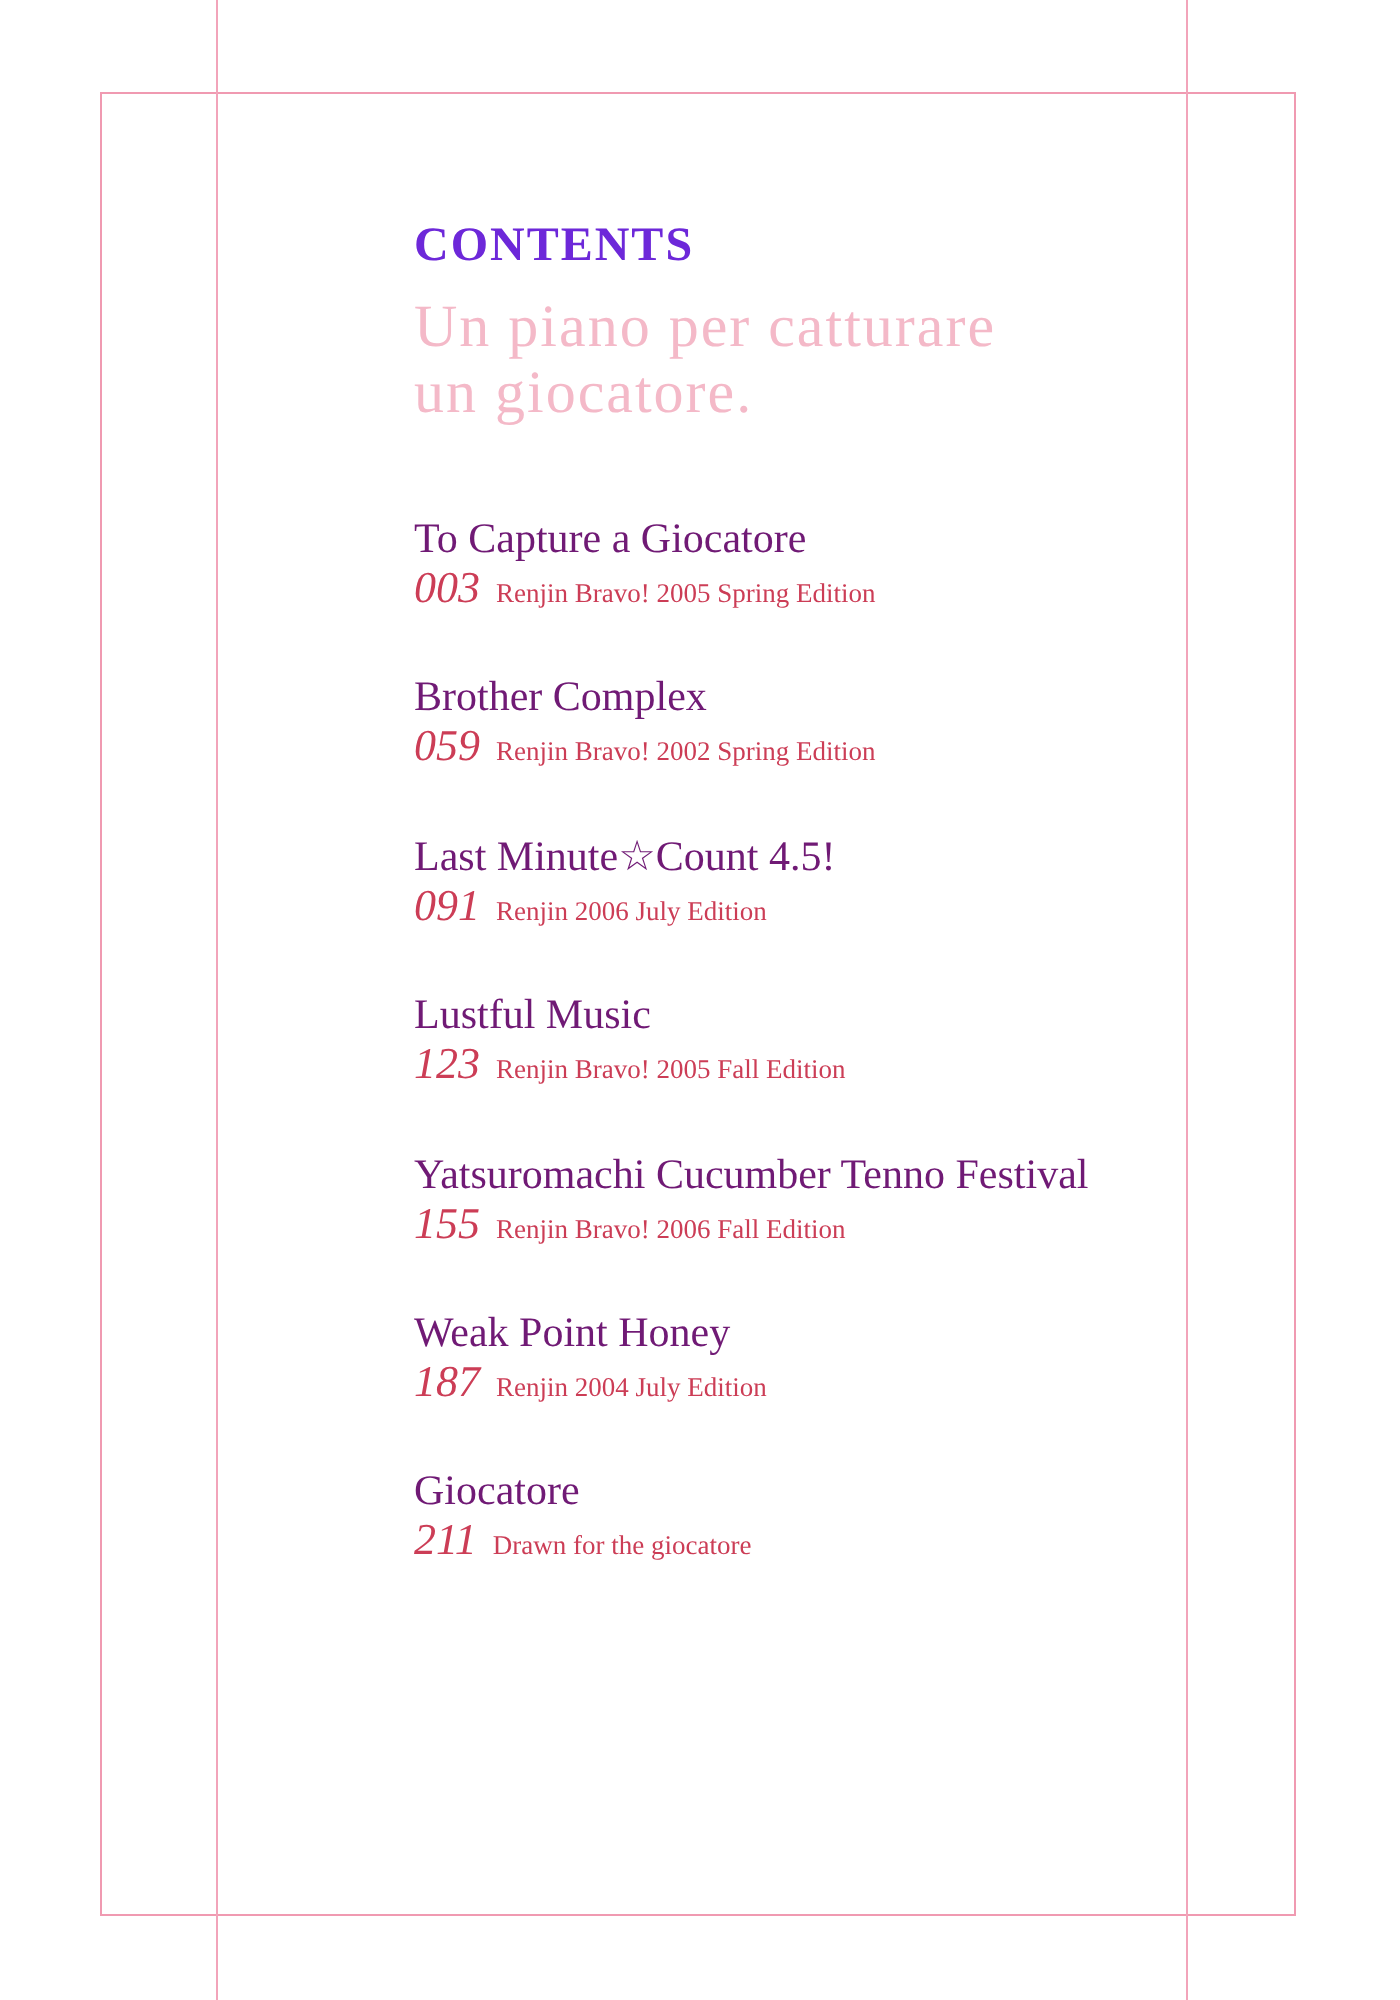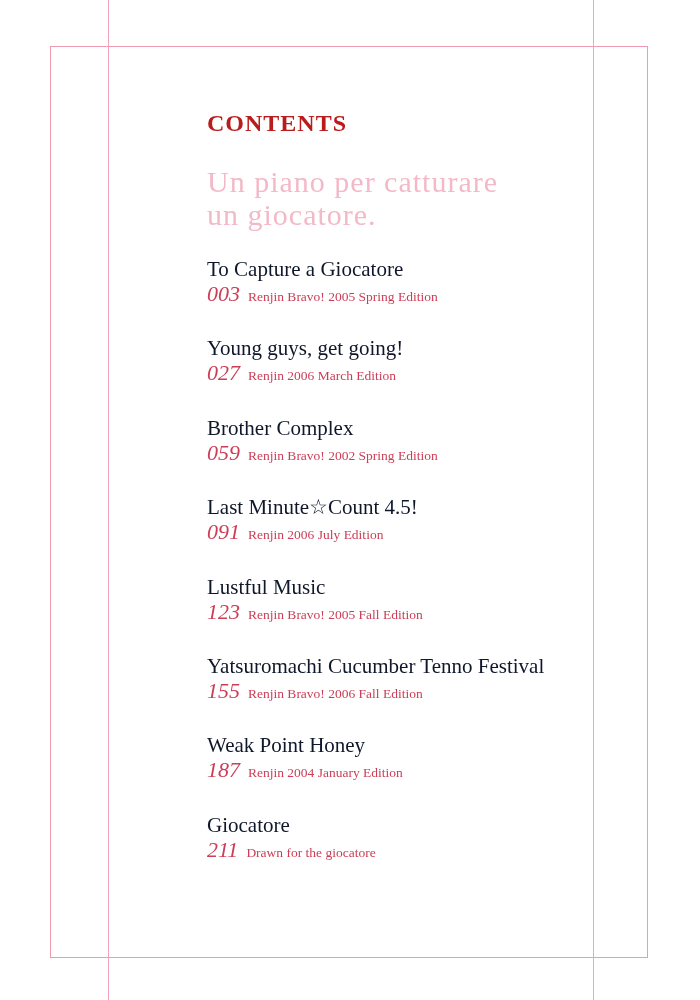--- a/index.html
+++ b/index.html
@@ -38,44 +38,44 @@
   .content {
     position: absolute;
     left: 207px;
     top: 110px;
     width: 380px;
   }
   .contents-title {
     font-size: 24px;
     font-weight: bold;
     letter-spacing: 1px;
-    color: #b91c1c;
+    color: #6d28d9;
     line-height: 26px;
   }
   .subtitle {
-    margin-top: 29px;
+    margin-top: 11px;
     font-size: 30px;
     line-height: 33px;
     letter-spacing: 1px;
     color: #f4b9c8;
   }
   .entries {
     position: absolute;
     left: 207px;
     top: 257px;
     width: 420px;
   }
   .entry {
     height: 79.4px;
     box-sizing: border-box;
   }
   .entry-title {
     font-size: 21px;
     line-height: 25px;
-    color: #0f172a;
+    color: #701a75;
     white-space: nowrap;
   }
   .entry-meta {
     line-height: 23px;
     white-space: nowrap;
   }
   .entry-page {
     font-style: italic;
     font-size: 22px;
     color: #cc3d56;
@@ -105,26 +105,20 @@
 
 <div class="entries">
 
   <div class="entry">
     <div class="entry-title">To Capture a Giocatore</div>
     <div class="entry-meta">
       <span class="entry-page">003</span><span class="entry-note">Renjin Bravo! 2005 Spring Edition</span>
     </div>
   </div>
 
-  <div class="entry">
-    <div class="entry-title">Young guys, get going!</div>
-    <div class="entry-meta">
-      <span class="entry-page">027</span><span class="entry-note">Renjin 2006 March Edition</span>
-    </div>
-  </div>
 
   <div class="entry">
     <div class="entry-title">Brother Complex</div>
     <div class="entry-meta">
       <span class="entry-page">059</span><span class="entry-note">Renjin Bravo! 2002 Spring Edition</span>
     </div>
   </div>
 
   <div class="entry">
     <div class="entry-title">Last Minute☆Count 4.5!</div>
@@ -143,21 +137,21 @@
   <div class="entry">
     <div class="entry-title">Yatsuromachi Cucumber Tenno Festival</div>
     <div class="entry-meta">
       <span class="entry-page">155</span><span class="entry-note">Renjin Bravo! 2006 Fall Edition</span>
     </div>
   </div>
 
   <div class="entry">
     <div class="entry-title">Weak Point Honey</div>
     <div class="entry-meta">
-      <span class="entry-page">187</span><span class="entry-note">Renjin 2004 January Edition</span>
+      <span class="entry-page">187</span><span class="entry-note">Renjin 2004 July Edition</span>
     </div>
   </div>
 
   <div class="entry">
     <div class="entry-title">Giocatore</div>
     <div class="entry-meta">
       <span class="entry-page">211</span><span class="entry-note">Drawn for the giocatore</span>
     </div>
   </div>
 

